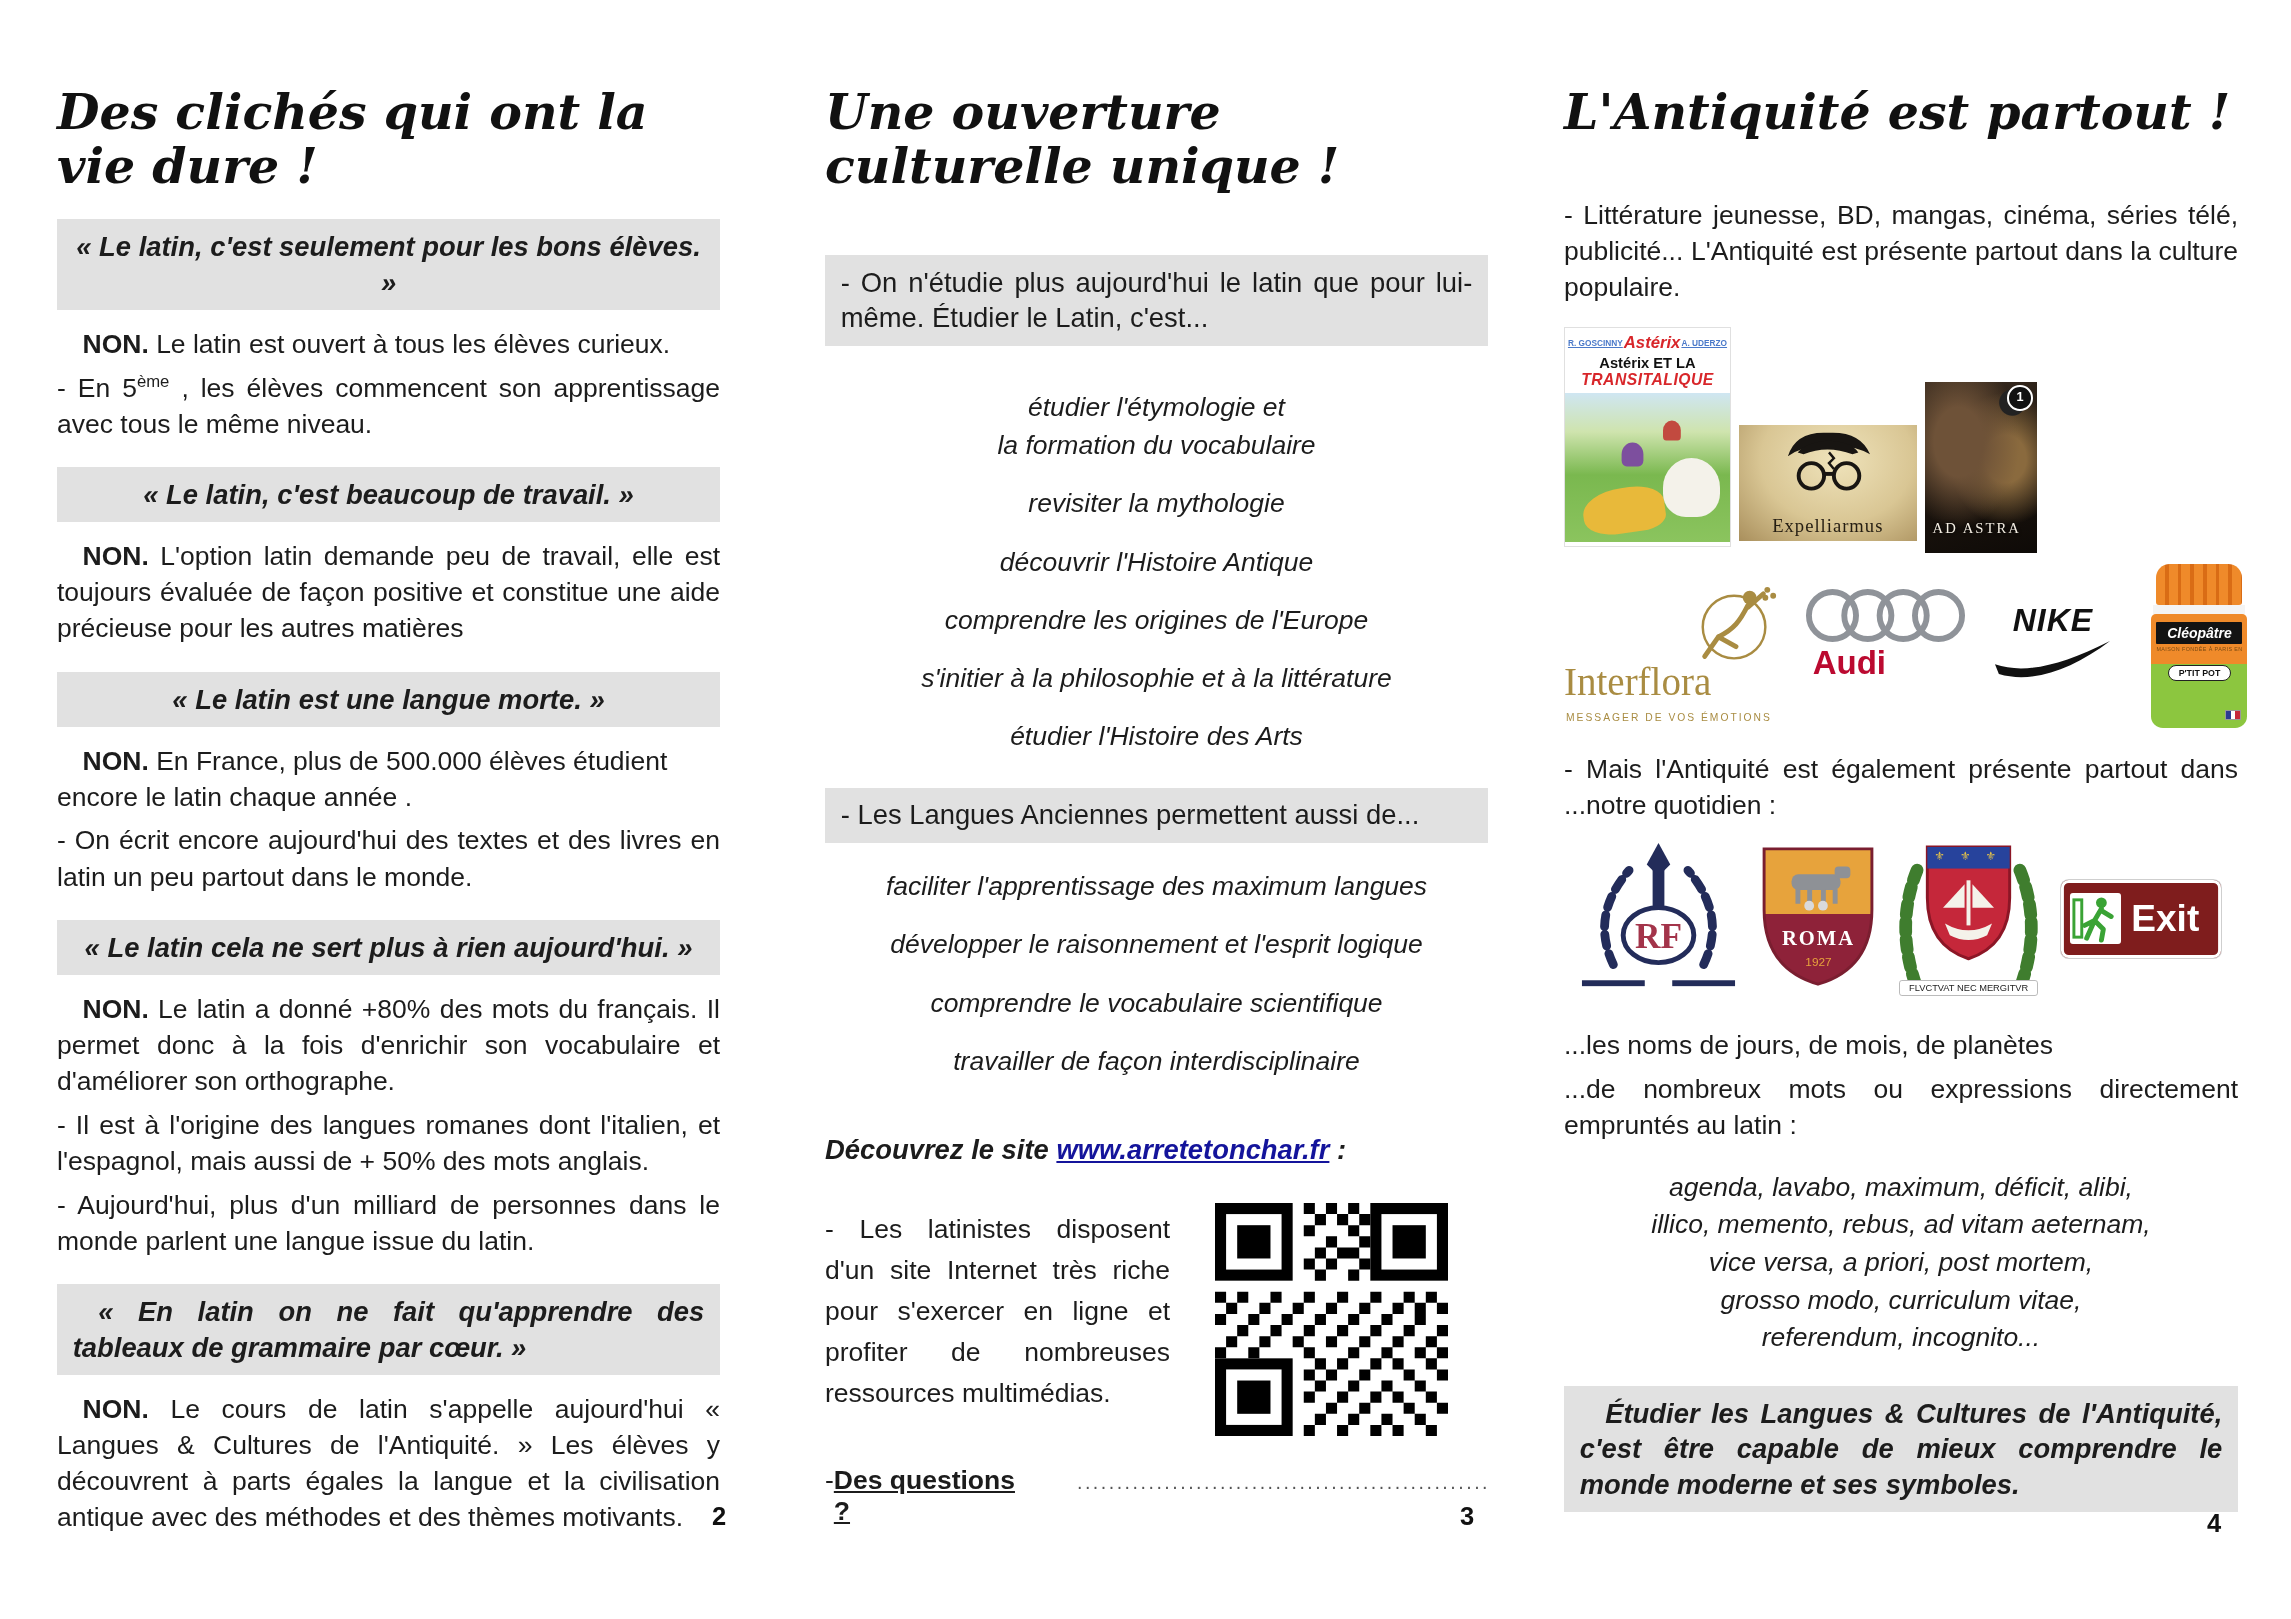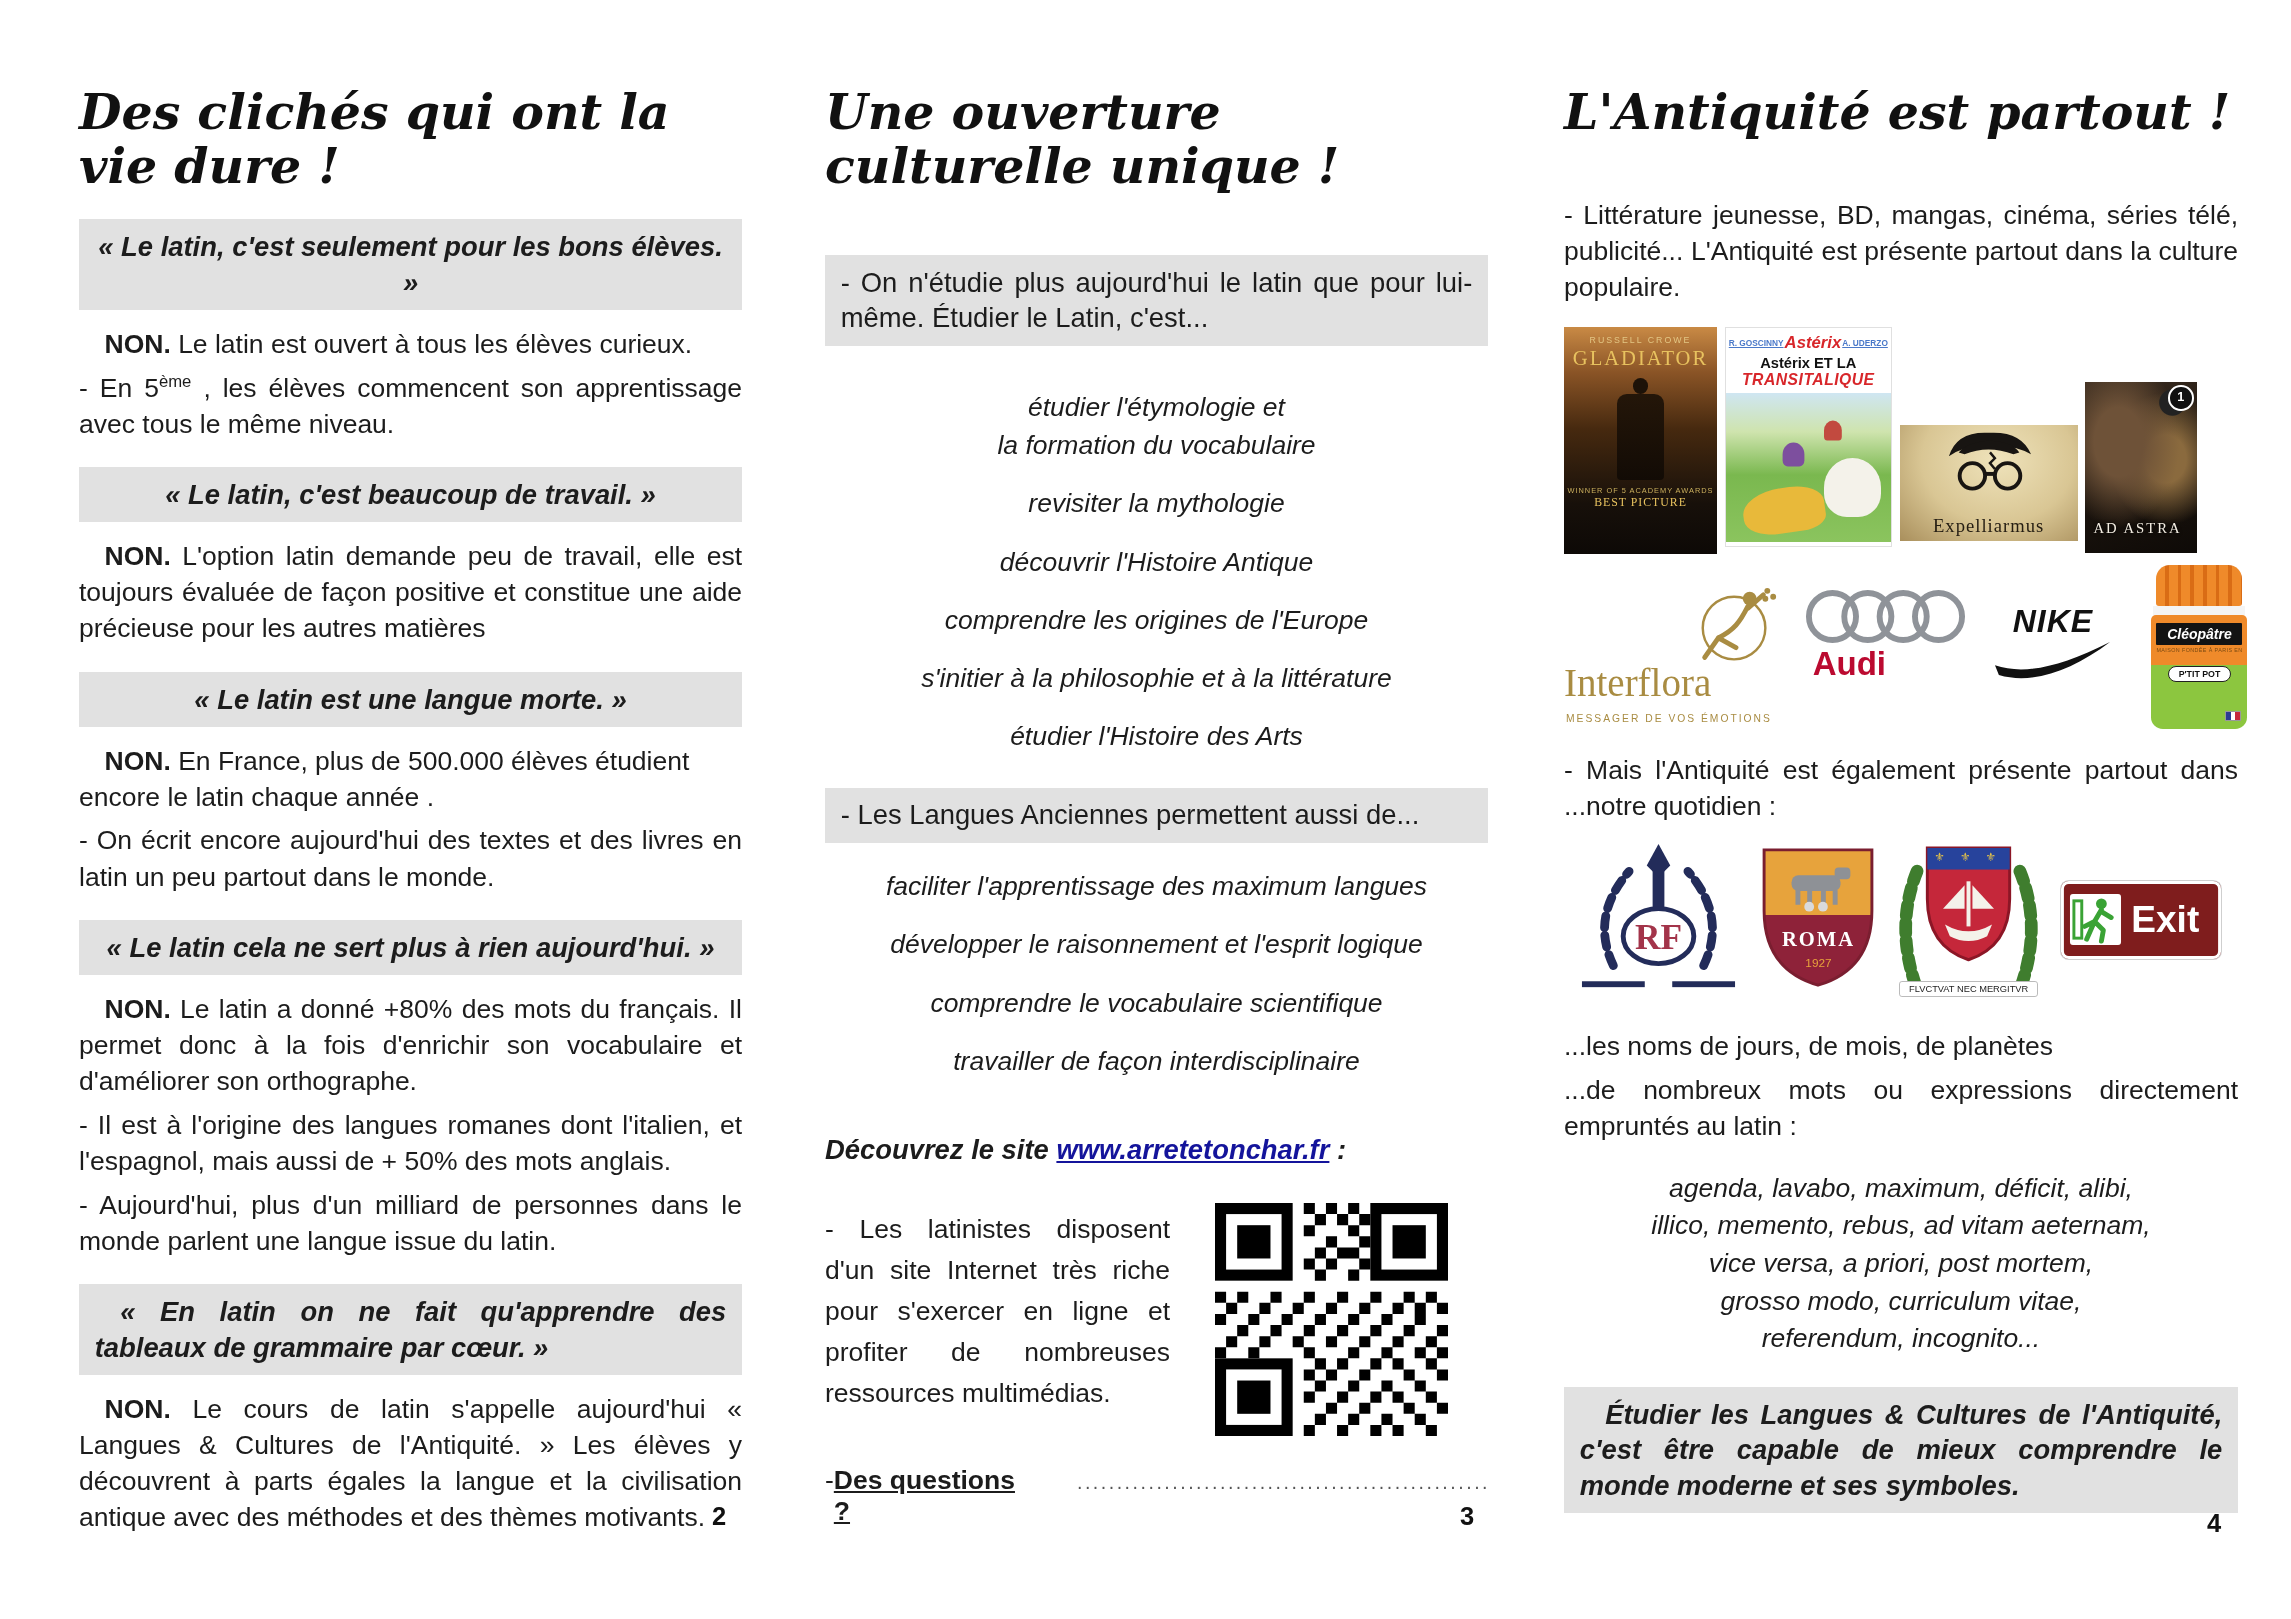--- a/index.html
+++ b/index.html
@@ -2,21 +2,21 @@
 <html><head>
 <meta charset="utf-8">
 <style>
   html,body{margin:0;padding:0;}
   body{
     width:2292px;height:1619px;position:relative;background:#ffffff;
     font-family:"Liberation Sans","DejaVu Sans",sans-serif;color:#1c1c1c;
     overflow:hidden;
   }
   .col{position:absolute;top:0;}
-  #col1{left:79px;width:663px;}
+  #col1{left:57px;width:663px;}
   #col2{left:825px;width:663px;}
   #col3{left:1564px;width:674px;}
   .title{
     font-family:"DejaVu Serif","Liberation Serif",serif;
     font-style:italic;font-weight:bold;font-size:49px;line-height:1.1;
     margin:86px 0 0 0;color:#111;
   }
   .gbox{
     background:#e1e1e1;font-weight:bold;font-style:italic;font-size:27.4px;
     line-height:1.3;padding:9.8px 15.7px;margin-top:25.5px;
@@ -198,27 +198,20 @@
     <span class="q-dots">......................................................</span>
   </div>
 </section>
 
 <section id="col3" class="col">
   <h1 class="title">L'Antiquité est partout !</h1>
 
   <p class="p just" style="margin-top:57px;">- Littérature jeunesse, BD, mangas, cinéma, séries télé, publicité... L'Antiquité est présente partout dans la culture populaire.</p>
 
   <div class="posters">
-    <div class="poster p-glad">
-      <div class="glad-actor">RUSSELL CROWE</div>
-      <div class="glad-title">GLADIATOR</div>
-      <div class="glad-fig"></div>
-      <div class="glad-win">WINNER OF 5 ACADEMY AWARDS</div>
-      <div class="glad-bp">BEST PICTURE</div>
-    </div>
     <div class="poster p-ast">
       <div class="ast-head">
         <span class="ast-auth">R. GOSCINNY</span>
         <span class="ast-logo">Astérix</span>
         <span class="ast-auth">A. UDERZO</span>
       </div>
       <div class="ast-t1">Astérix ET LA</div>
       <div class="ast-t2">TRANSITALIQUE</div>
       <div class="ast-scene"></div>
     </div>

